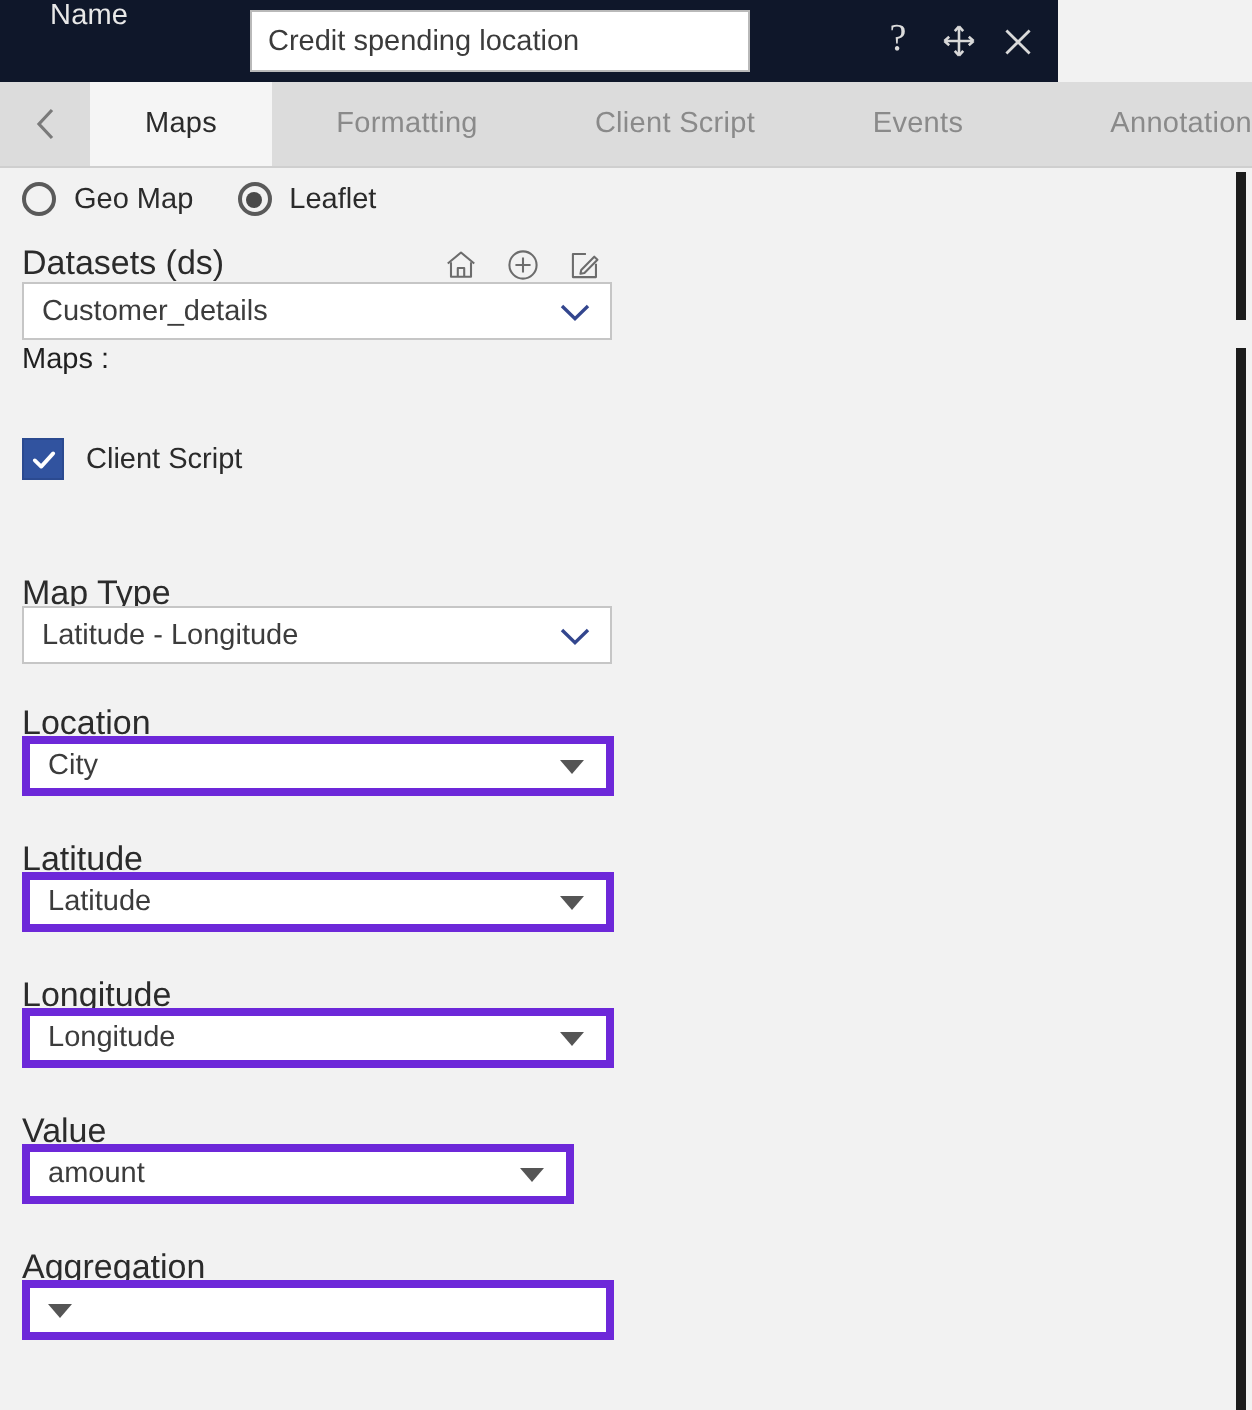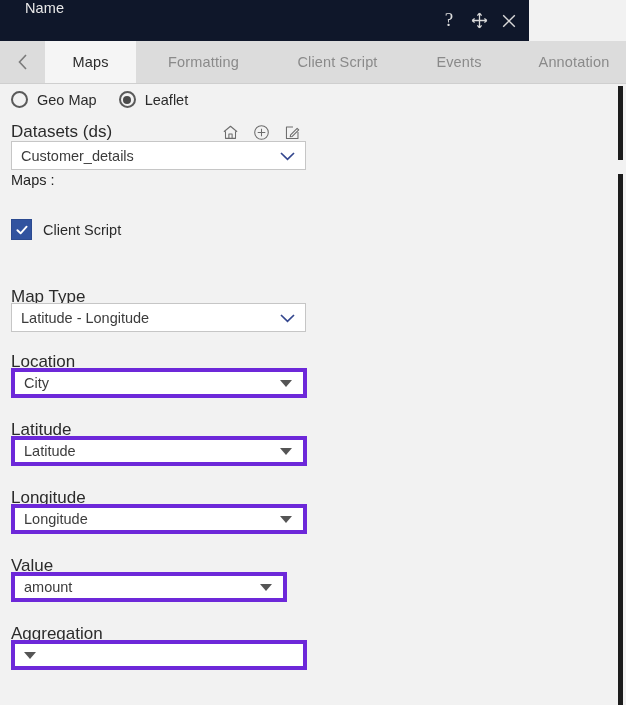--- a/index.html
+++ b/index.html
@@ -116,21 +116,21 @@
     letter-spacing: .15px;
   }
   .tab.active {
     background: #f5f5f5;
     color: #2b2b2b;
   }
   .tab.t-maps { flex: 0 0 91px; padding: 0; }
   .tab.t-formatting { flex: 0 0 135px; padding: 0; }
   .tab.t-clientscript { flex: 0 0 133px; padding: 0; }
   .tab.t-events { flex: 0 0 110px; padding: 0; }
-  .tab.t-annotation { flex: 0 0 112px; padding: 0 0 0 8px; justify-content: center; }
+  .tab.t-annotation { flex: 0 0 112px; padding: 0 0 0 8px; justify-content: flex-end; }
 
   
   .content {
     position: absolute;
     left: 0; top: 84px;
     width: 612px;
     height: 621px;
     background: #f2f2f2;
     padding: 0;
     overflow: hidden;
@@ -307,20 +307,21 @@
   .scroll-bar.seg2 { top: 174px; height: 531px; }
 </style>
 </head>
 <body>
 
 <div class="app">
 
   <div class="titlebar">
     <span class="titlebar-label">Name</span>
 
+    <input class="name-input" type="text" value="Credit spending location" style="">
 
     <div class="title-actions">
       <div class="title-btn help">?</div>
       <div class="title-btn">
         <svg width="17" height="17" viewBox="0 0 17 17" fill="none" stroke="currentColor" stroke-width="1.3">
           <path d="M8.5 1.5 V15.5 M1.5 8.5 H15.5"></path>
           <path d="M8.5 1.2 L6.4 3.6 M8.5 1.2 L10.6 3.6"></path>
           <path d="M8.5 15.8 L6.4 13.4 M8.5 15.8 L10.6 13.4"></path>
           <path d="M1.2 8.5 L3.6 6.4 M1.2 8.5 L3.6 10.6"></path>
           <path d="M15.8 8.5 L13.4 6.4 M15.8 8.5 L13.4 10.6"></path>

